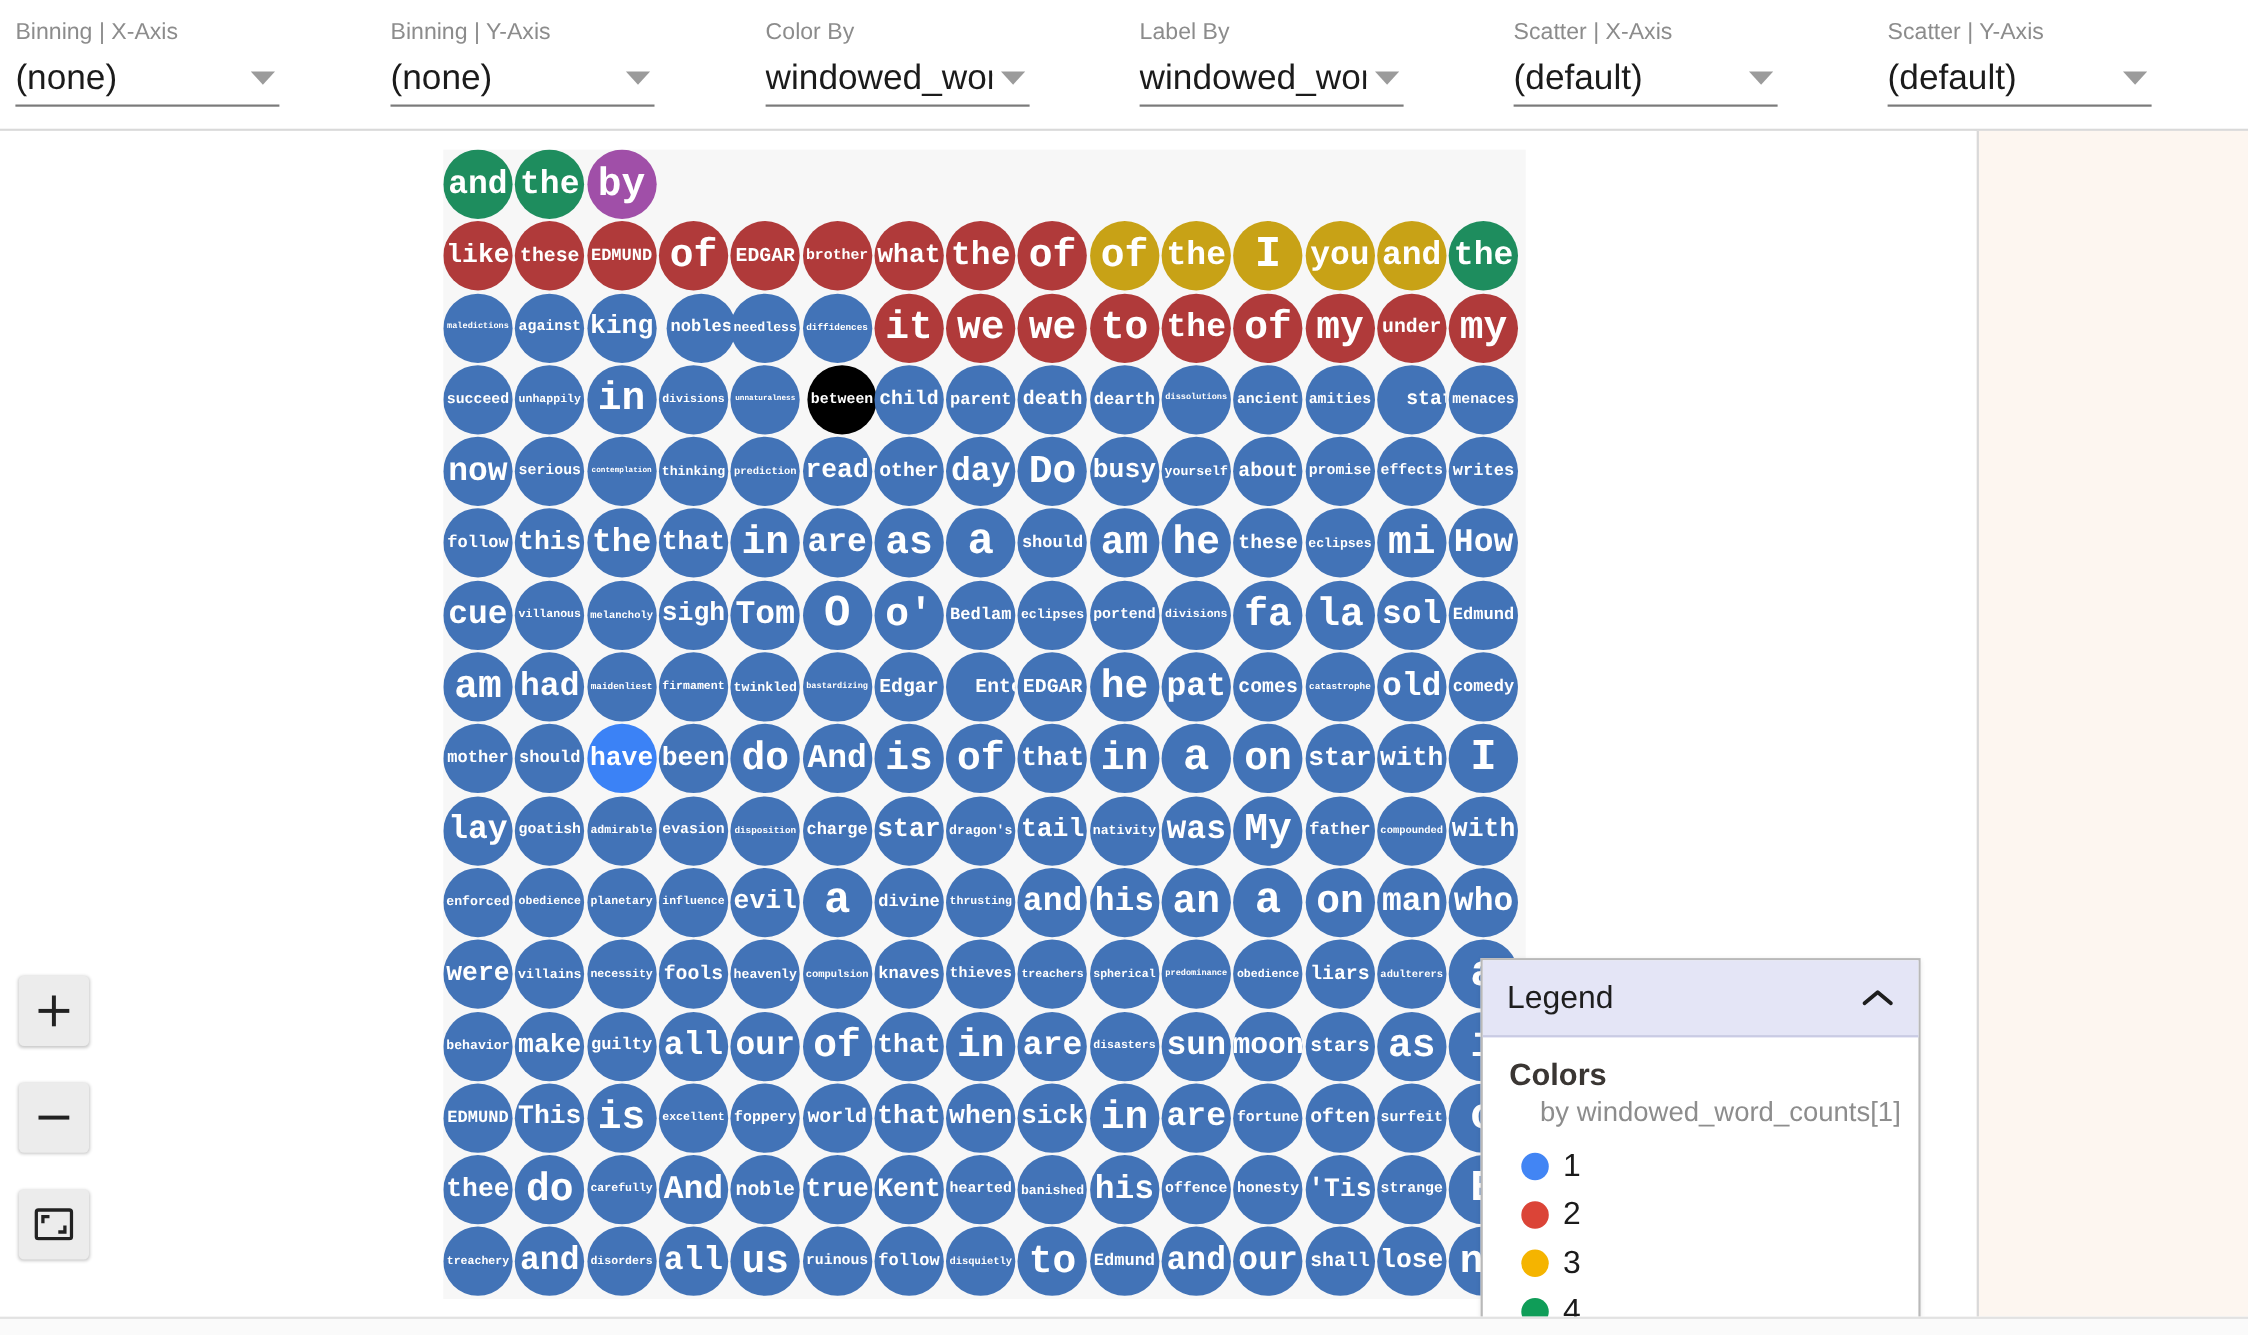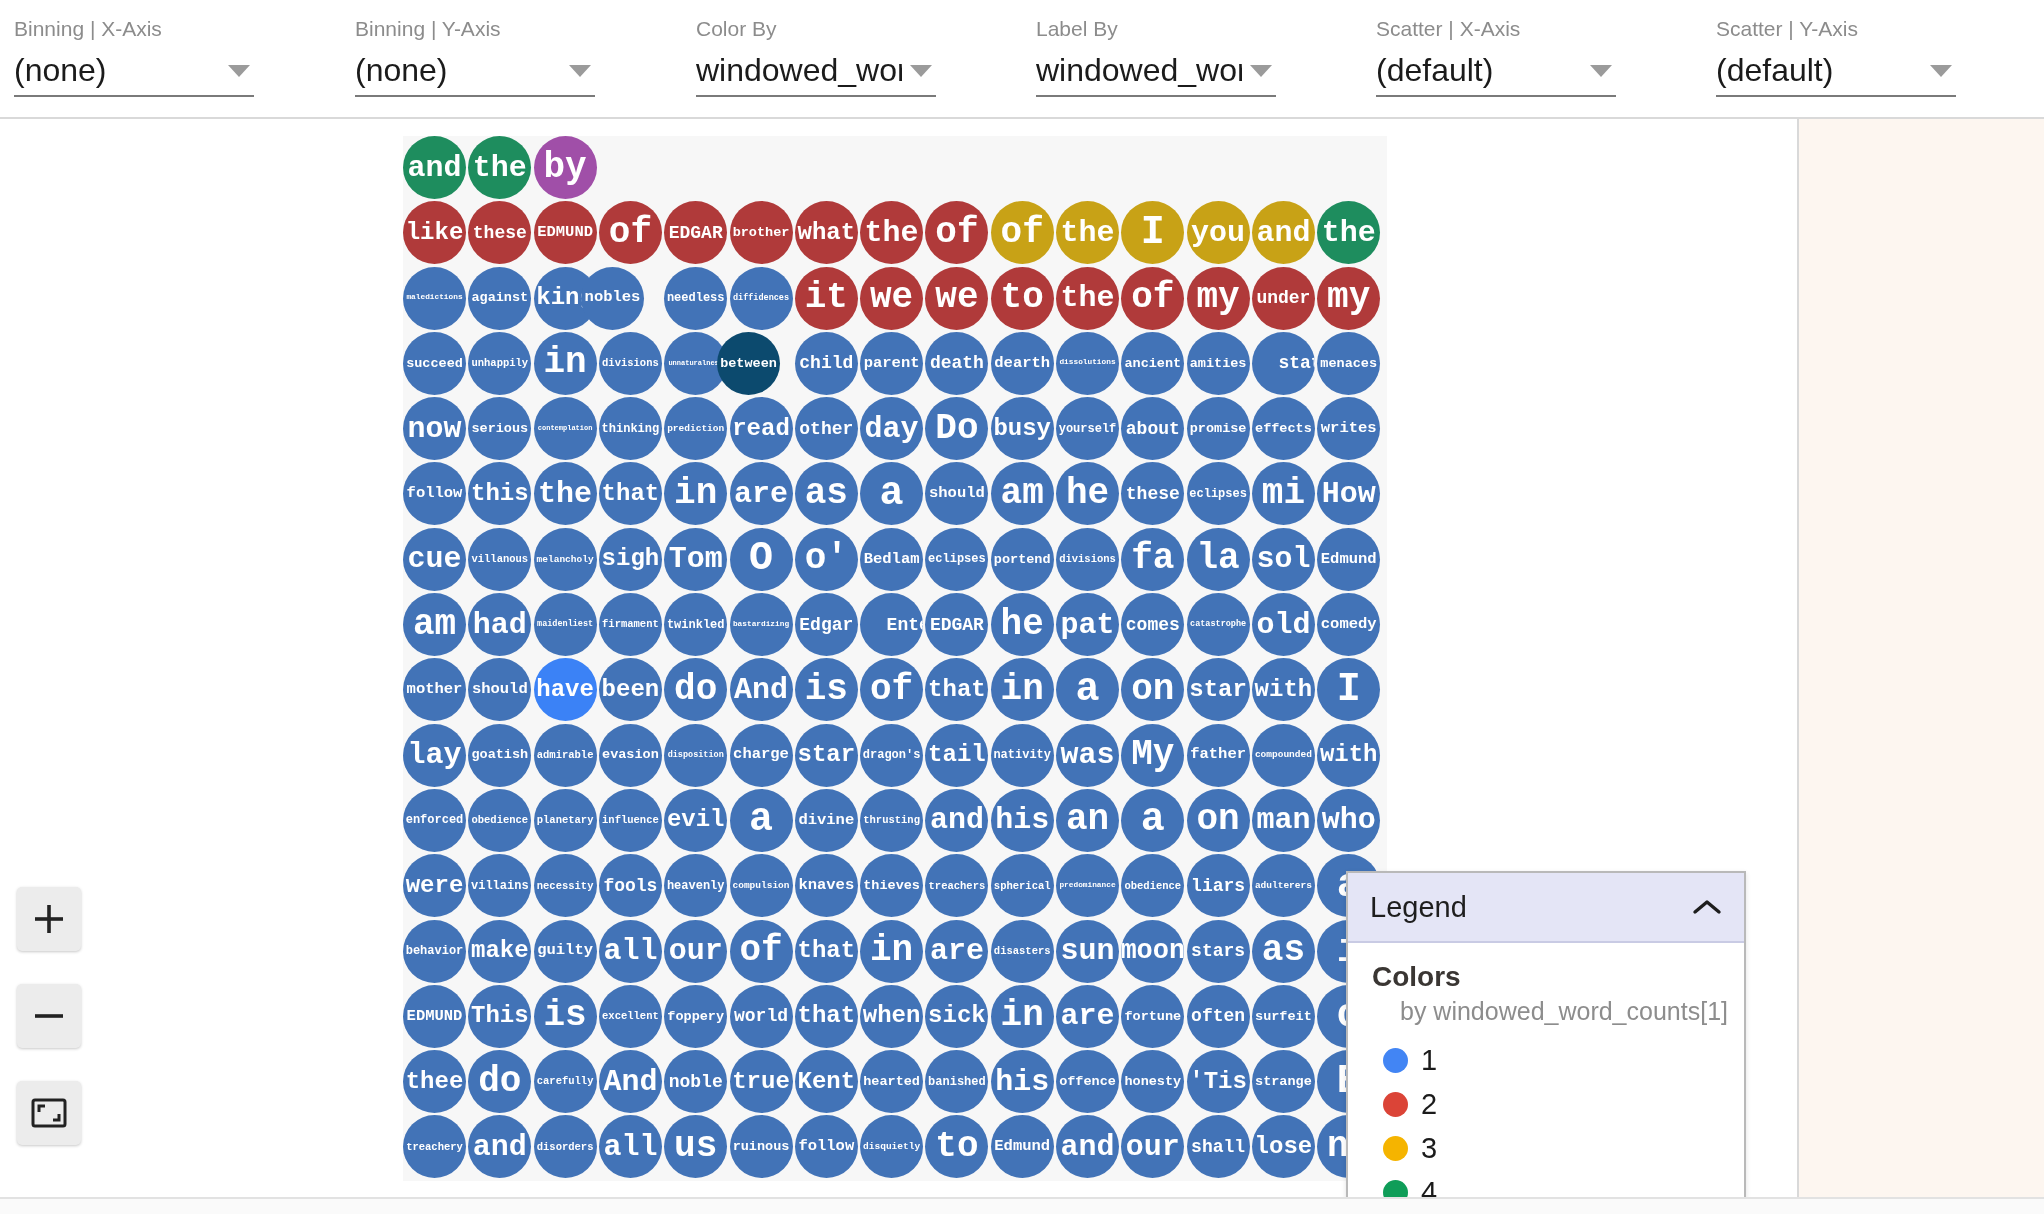--- a/index.html
+++ b/index.html
@@ -244,21 +244,21 @@
           <div class="brow">
             <div class="bubble" title="maledictions" style="left: 0px; background: rgb(66, 115, 183);">
               <span style="font-size: 7.8px;">maledictions</span>
             </div>
             <div class="bubble" title="against" style="left: 65.3px; background: rgb(66, 115, 183);">
               <span style="font-size: 13.5px;">against</span>
             </div>
             <div class="bubble" title="king" style="left: 130.6px; background: rgb(66, 115, 183);">
               <span style="font-size: 24px;">king</span>
             </div>
-            <div class="bubble" title="nobles" style="left: 178px; background: rgb(66, 115, 183);">
+            <div class="bubble" title="nobles" style="left: 203px; background: rgb(66, 115, 183);">
               <span style="font-size: 15.5px;">nobles</span>
             </div>
             <div class="bubble" title="needless" style="left: 261.2px; background: rgb(66, 115, 183);">
               <span style="font-size: 12px;">needless</span>
             </div>
             <div class="bubble" title="diffidences" style="left: 326.5px; background: rgb(66, 115, 183);">
               <span style="font-size: 8.5px;">diffidences</span>
             </div>
             <div class="bubble" title="it" style="left: 391.8px; background: rgb(176, 58, 58);">
               <span style="font-size: 36px;">it</span>
@@ -297,21 +297,21 @@
             </div>
             <div class="bubble" title="in" style="left: 130.6px; background: rgb(66, 115, 183);">
               <span style="font-size: 36px;">in</span>
             </div>
             <div class="bubble" title="divisions" style="left: 195.9px; background: rgb(66, 115, 183);">
               <span style="font-size: 10.5px;">divisions</span>
             </div>
             <div class="bubble" title="unnaturalness" style="left: 261.2px; background: rgb(66, 115, 183);">
               <span style="font-size: 7px;">unnaturalness</span>
             </div>
-            <div class="bubble" title="between" style="left: 314px; background: #0c4a6e;">
+            <div class="bubble" title="between" style="left: 331px; background: #000000;">
               <span style="font-size: 13.5px;">between</span>
             </div>
             <div class="bubble" title="child" style="left: 391.8px; background: rgb(66, 115, 183);">
               <span style="font-size: 18px;">child</span>
             </div>
             <div class="bubble" title="parent" style="left: 457.1px; background: rgb(66, 115, 183);">
               <span style="font-size: 15.5px;">parent</span>
             </div>
             <div class="bubble" title="death" style="left: 522.4px; background: rgb(66, 115, 183);">
               <span style="font-size: 18px;">death</span>

